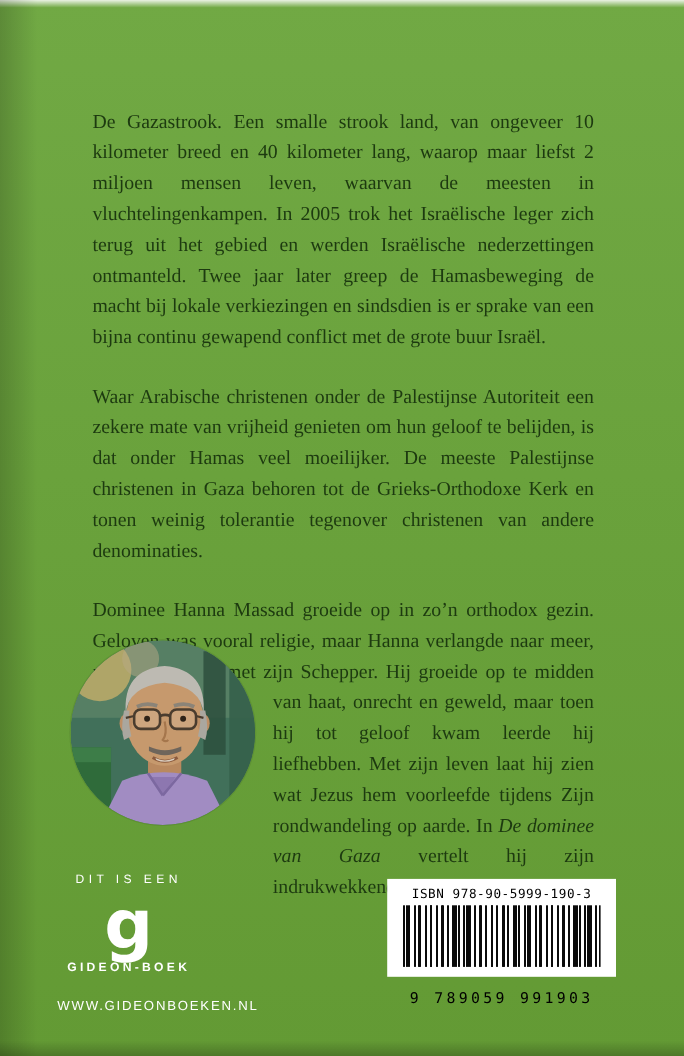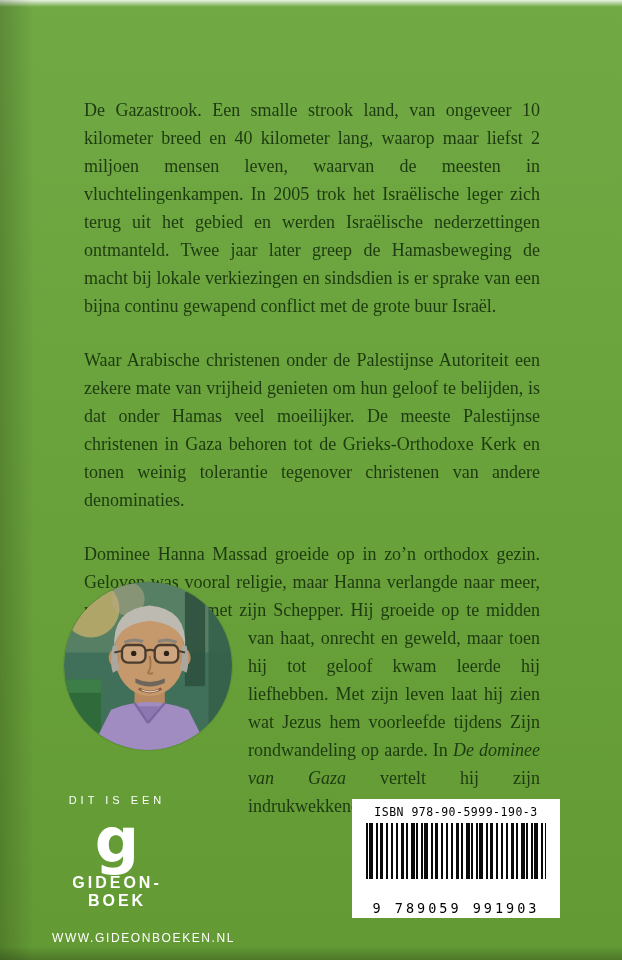--- a/index.html
+++ b/index.html
@@ -80,35 +80,35 @@
     font-weight:normal;
   }
   .pub-logo{
     font-family:"DejaVu Sans", sans-serif;
     font-weight:bold;
     font-size:62px;
     line-height:58px;
     margin-top:6px;
   }
   .pub-name{
-    font-size:16px;
+    font-size:11px;
     letter-spacing:3px;
     font-weight:bold;
     margin-top:4px;
   }
   .pub-site{
     font-size:12px;
     letter-spacing:1.6px;
     margin-top:21px;
   }
   
   .isbn-box{
     position:absolute;
     left:352px;top:799px;
-    width:208px;height:119px;
+    width:208px;height:89px;
     background:#ffffff;
     color:#000;
     text-align:center;
     font-family:"DejaVu Sans Mono", monospace;
   }
   .isbn-label{
     font-size:11.5px;
     letter-spacing:.5px;
     padding-top:6px;
   }

